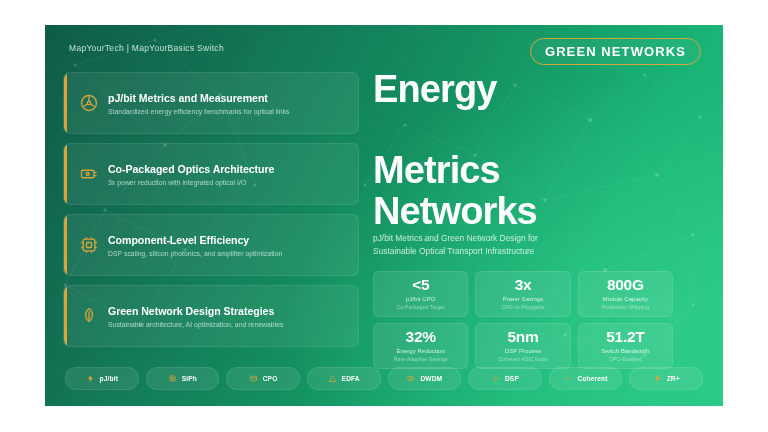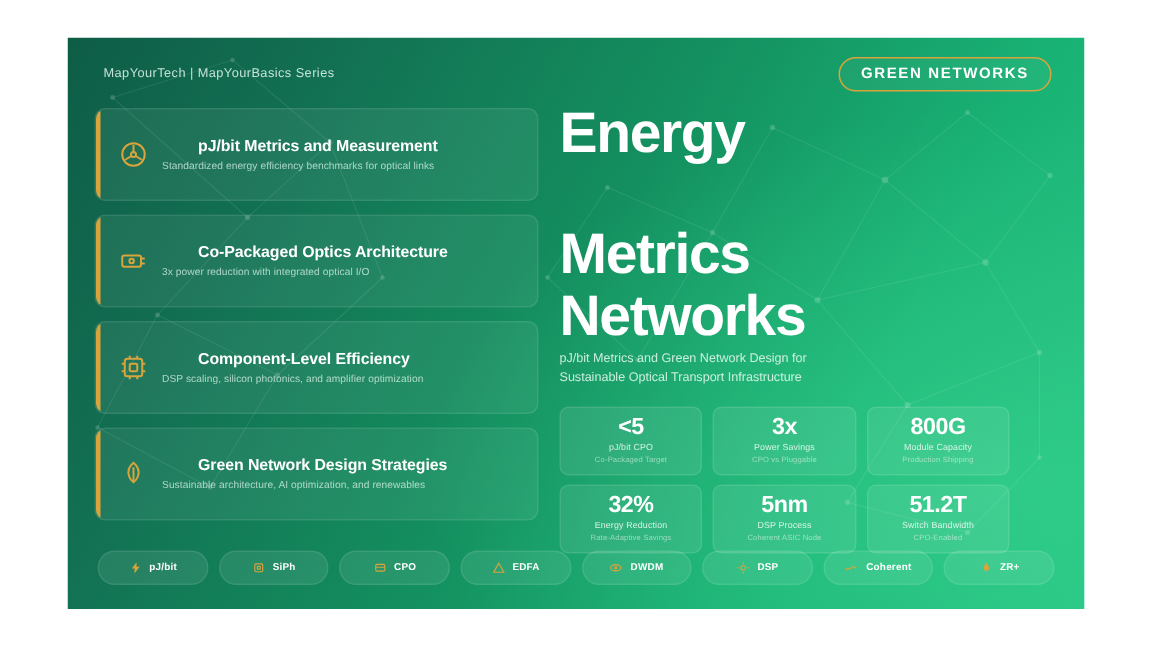--- a/index.html
+++ b/index.html
@@ -70,21 +70,21 @@
     white-space: nowrap;
   }
   .badge {
     position: absolute;
     right: 22px;
     top: 13px;
     padding: 5px 14px 5px 14px;
     border: 1px solid #d9a43c;
     border-radius: 999px;
     color: #ffffff;
-    font-size: 10px;
+    font-size: 13px;
     font-weight: bold;
     letter-spacing: 1.1px;
     white-space: nowrap;
     background: rgba(255,255,255,0.04);
   }
 
   
   #cards {
     position: absolute;
     left: 18px;
@@ -122,21 +122,20 @@
     right: 12px;
     top: 50%;
     transform: translateY(-50%);
   }
   .card-title {
     font-size: 10.6px;
     font-weight: bold;
     color: #ffffff;
     letter-spacing: -0.05px;
     margin-bottom: 4px;
-    margin-left: 24px;
   }
   .card-sub {
     font-size: 6.8px;
     color: rgba(226,248,238,0.72);
     letter-spacing: 0.05px;
   }
 
   
   #right {
     position: absolute;
@@ -277,21 +276,21 @@
         <circle cx="60" cy="185" r="1.6"></circle>
           <circle cx="140" cy="225" r="1.7"></circle>
         <circle cx="210" cy="160" r="1.5"></circle>
           <circle cx="20" cy="260" r="1.5"></circle>
         <circle cx="95" cy="300" r="1.6"></circle>
       </g>
     </svg>
 
     <div id="slide-content">
 
-      <div class="brand-line">MapYourTech | MapYourBasics Series</div>
+      <div class="brand-line">MapYourTech | MapYourBasics Switch</div>
       <div class="badge">GREEN NETWORKS</div>
 
       <div id="cards">
 
         <div class="card">
           <div class="card-accent"></div>
           <div class="card-icon">
             <svg viewBox="0 0 24 24" fill="none" stroke="currentColor" stroke-width="1.6">
               <circle cx="12" cy="12" r="9"></circle>
               <circle cx="12" cy="12" r="2"></circle>

